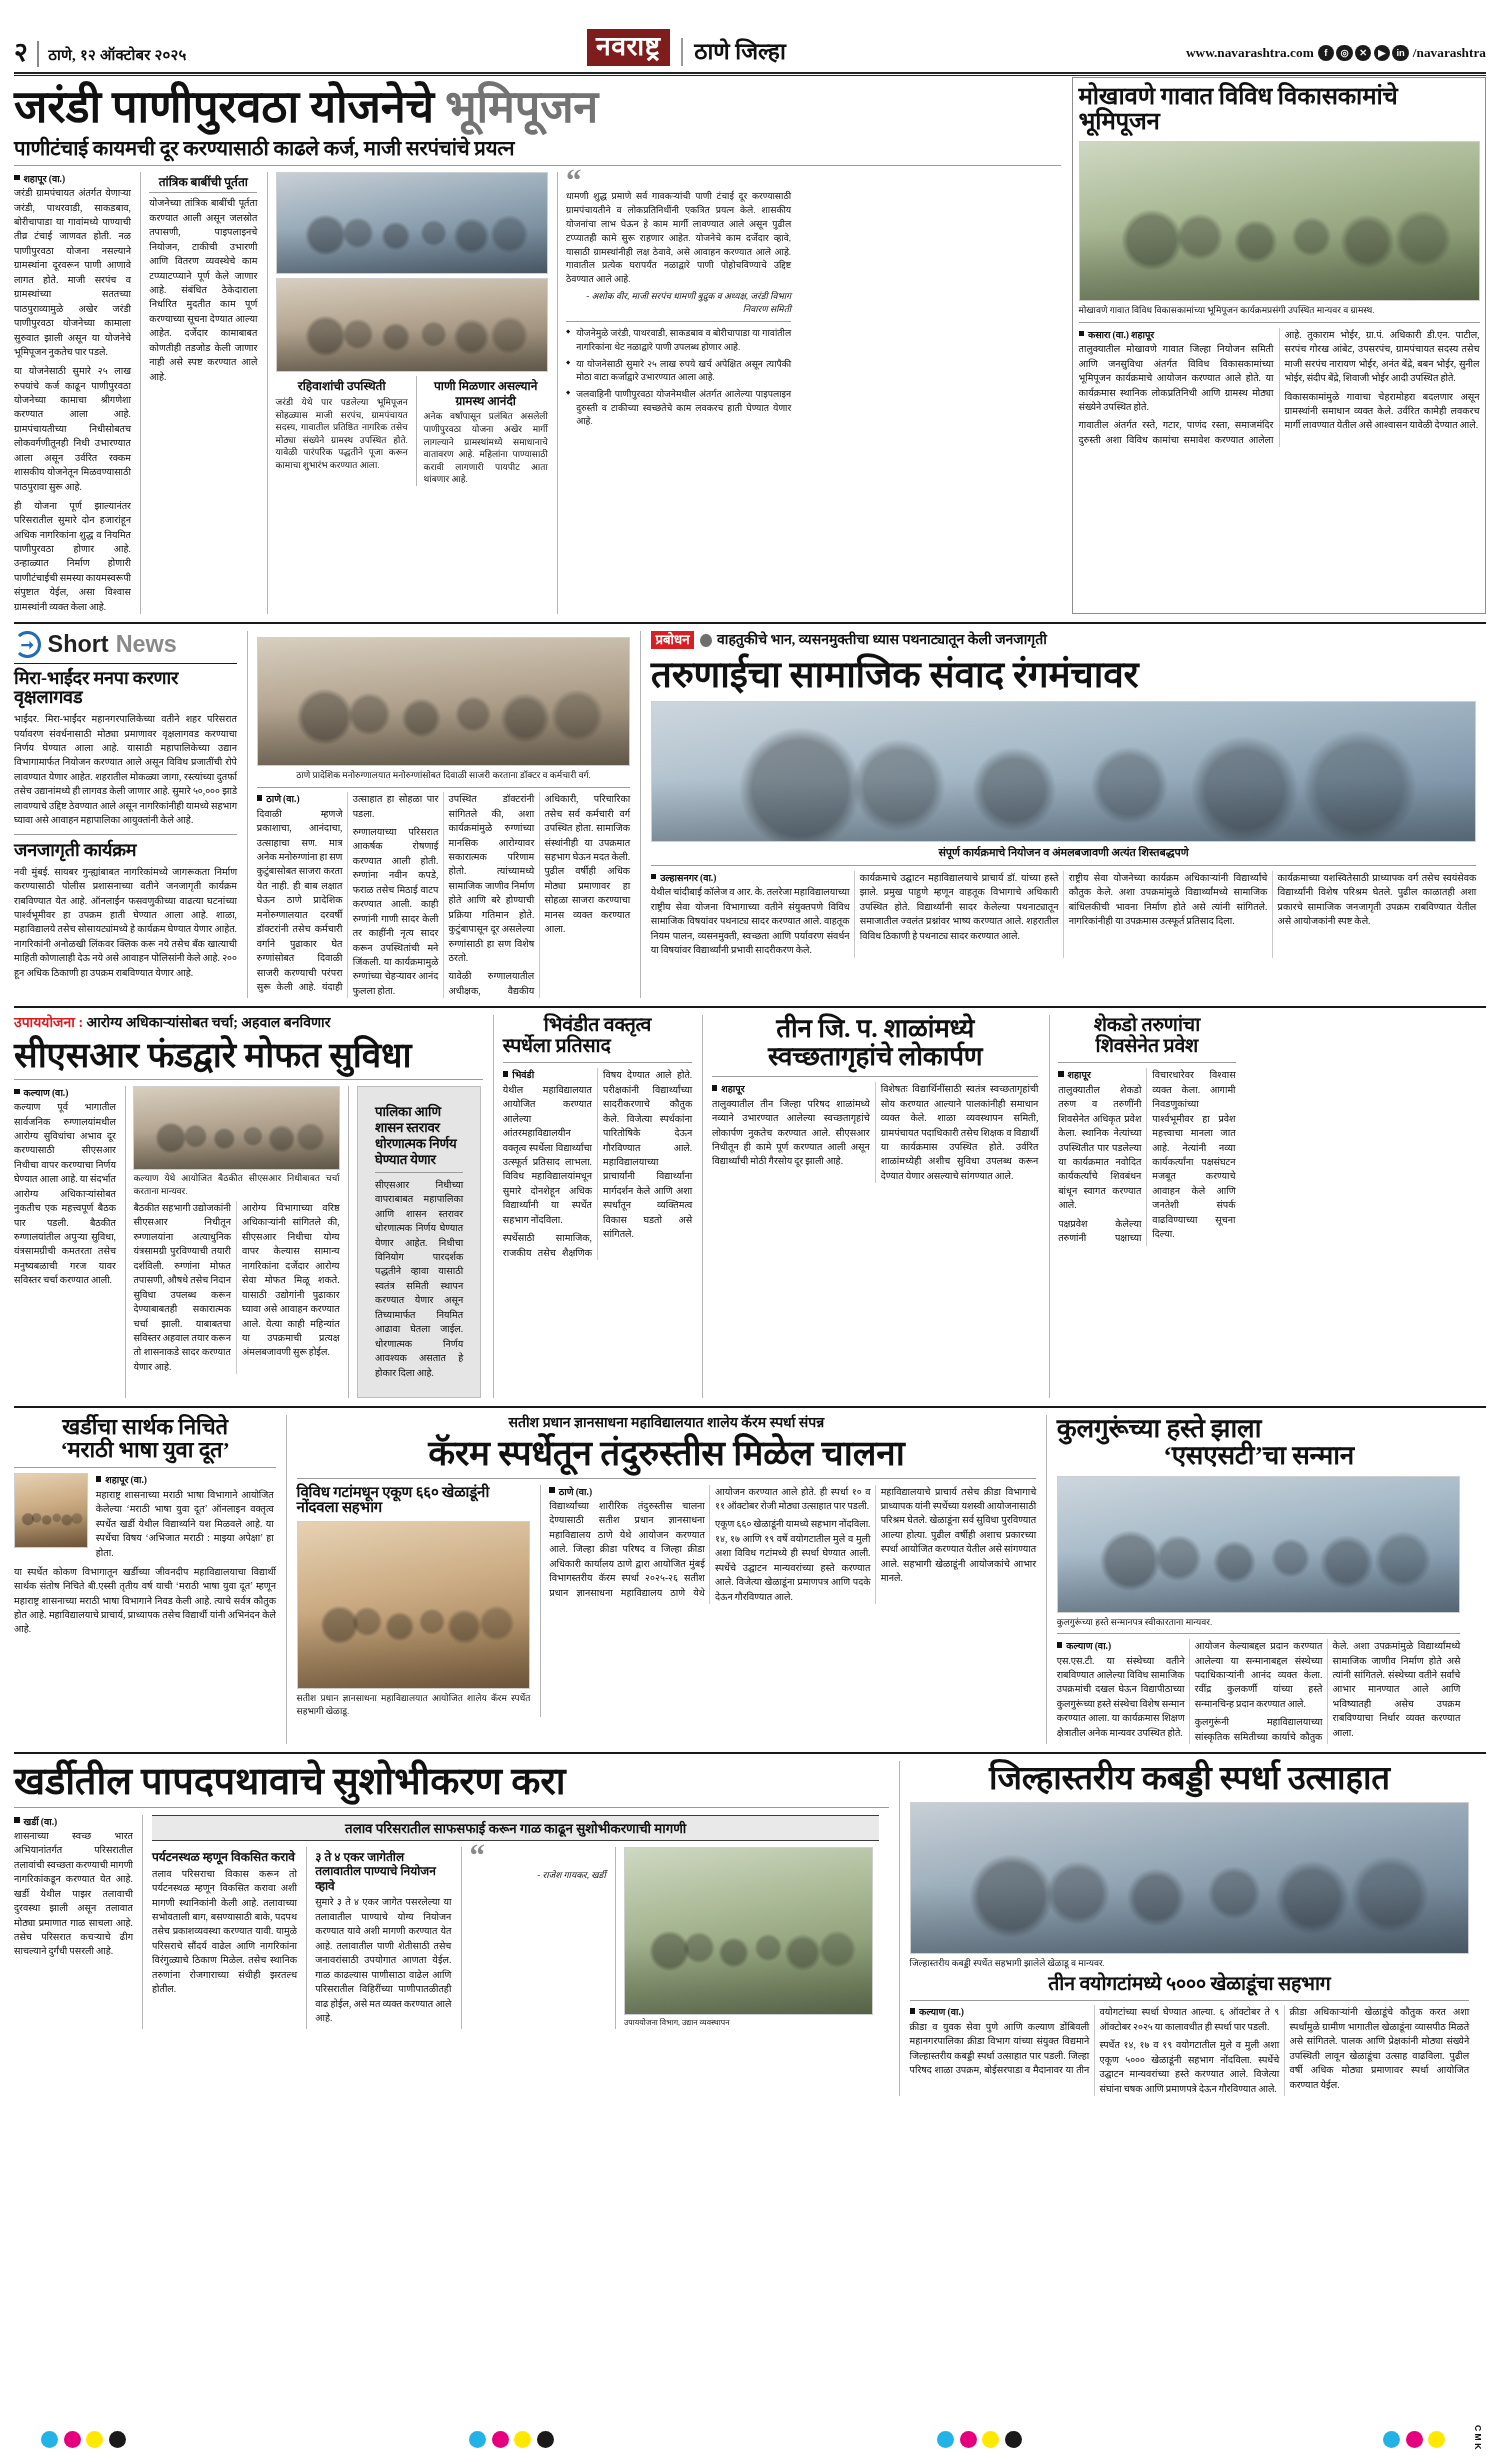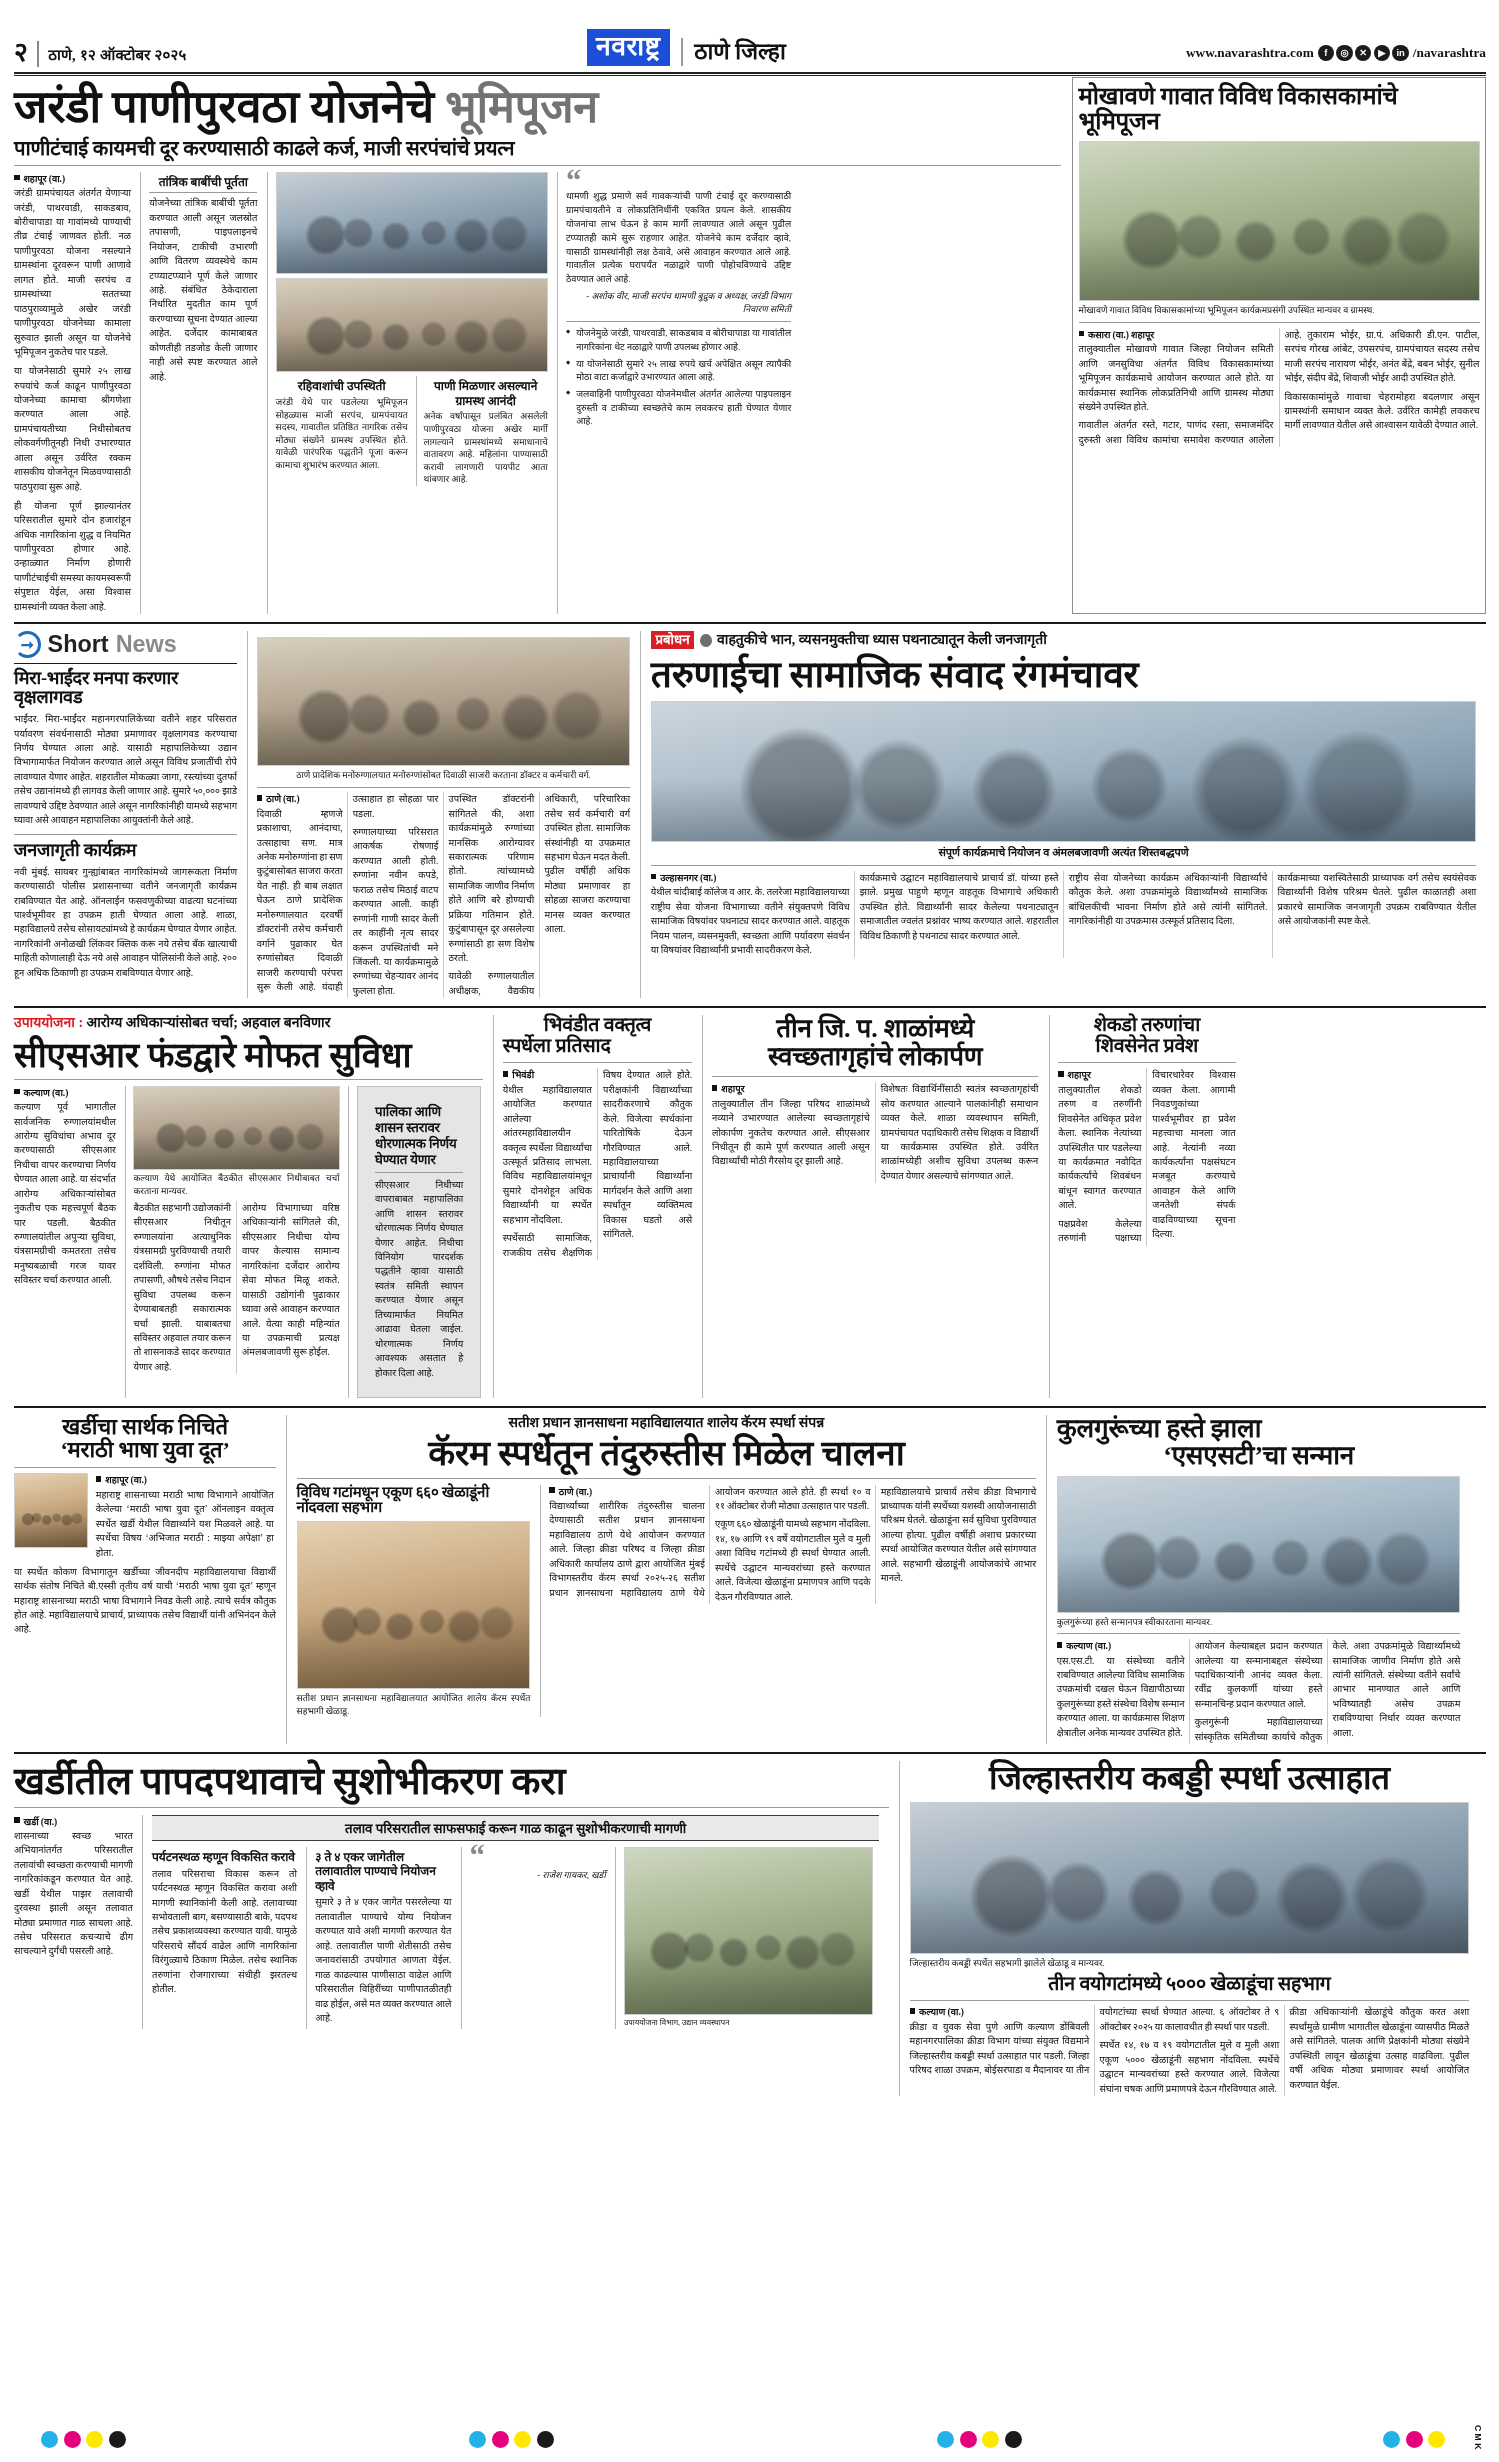--- a/index.html
+++ b/index.html
@@ -24,21 +24,21 @@
   .mh-left { display: flex; align-items: flex-end; gap: 9.4px; }
   .mh-pageno {
     font-size: 26.6px; font-weight: bold; line-height: 1;
     font-family: "Liberation Serif", serif; padding-bottom: 1.6px;
   }
   .mh-divider { width: 1.6px; height: 26.6px; background: #888; }
   .mh-date { font-size: 15px; font-weight: bold; padding-bottom: 3.1px; letter-spacing: 0.2px; }
 
   .mh-center { display: flex; align-items: flex-end; gap: 11px; padding-bottom: 1.6px; }
   .mh-logo {
-    background: #1d4ed8; color: #fff; font-weight: bold;
+    background: #7f1d1d; color: #fff; font-weight: bold;
     font-size: 26.6px; line-height: 1; padding: 3.9px 9.4px 6.2px 9.4px;
     letter-spacing: 0.4px;
   }
   .mh-sep { width: 2.3px; height: 28px; background: #9a9a9a; }
   .mh-edition { font-size: 22.7px; font-weight: bold; line-height: 1; padding-bottom: 1.6px; }
 
   .mh-right { display: flex; align-items: flex-start; gap: 4px; padding-bottom: 6.2px; }
   .mh-url { font-size: 13.3px; font-weight: 600; }
   .social { display: flex; gap: 2.3px; align-items: center; }
   .sico {

